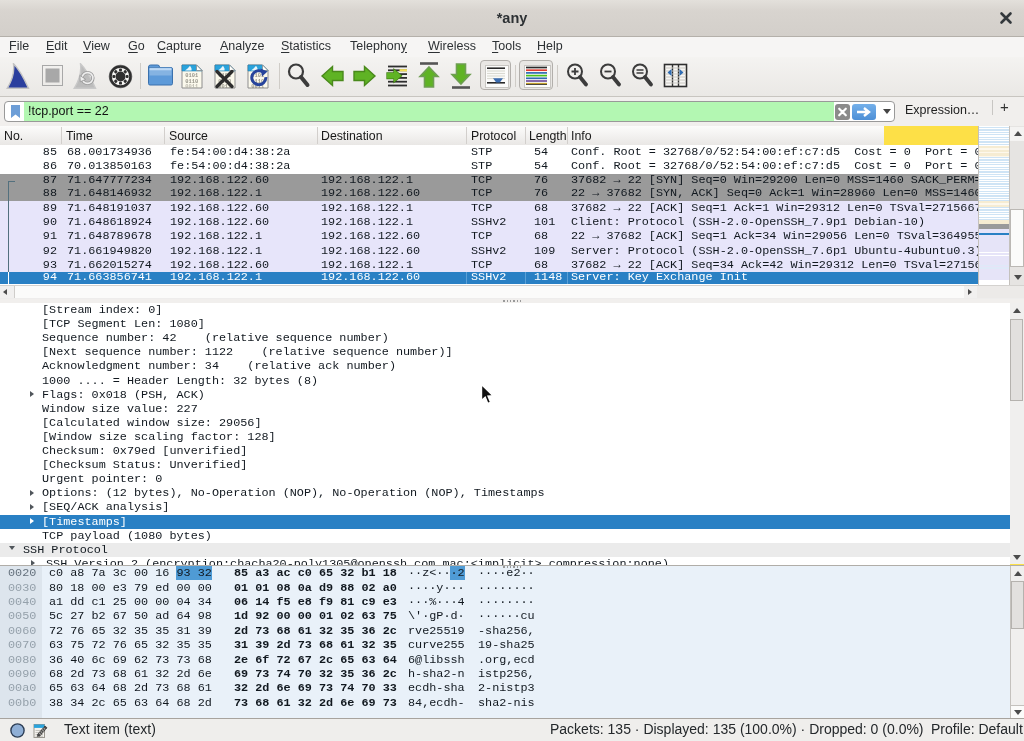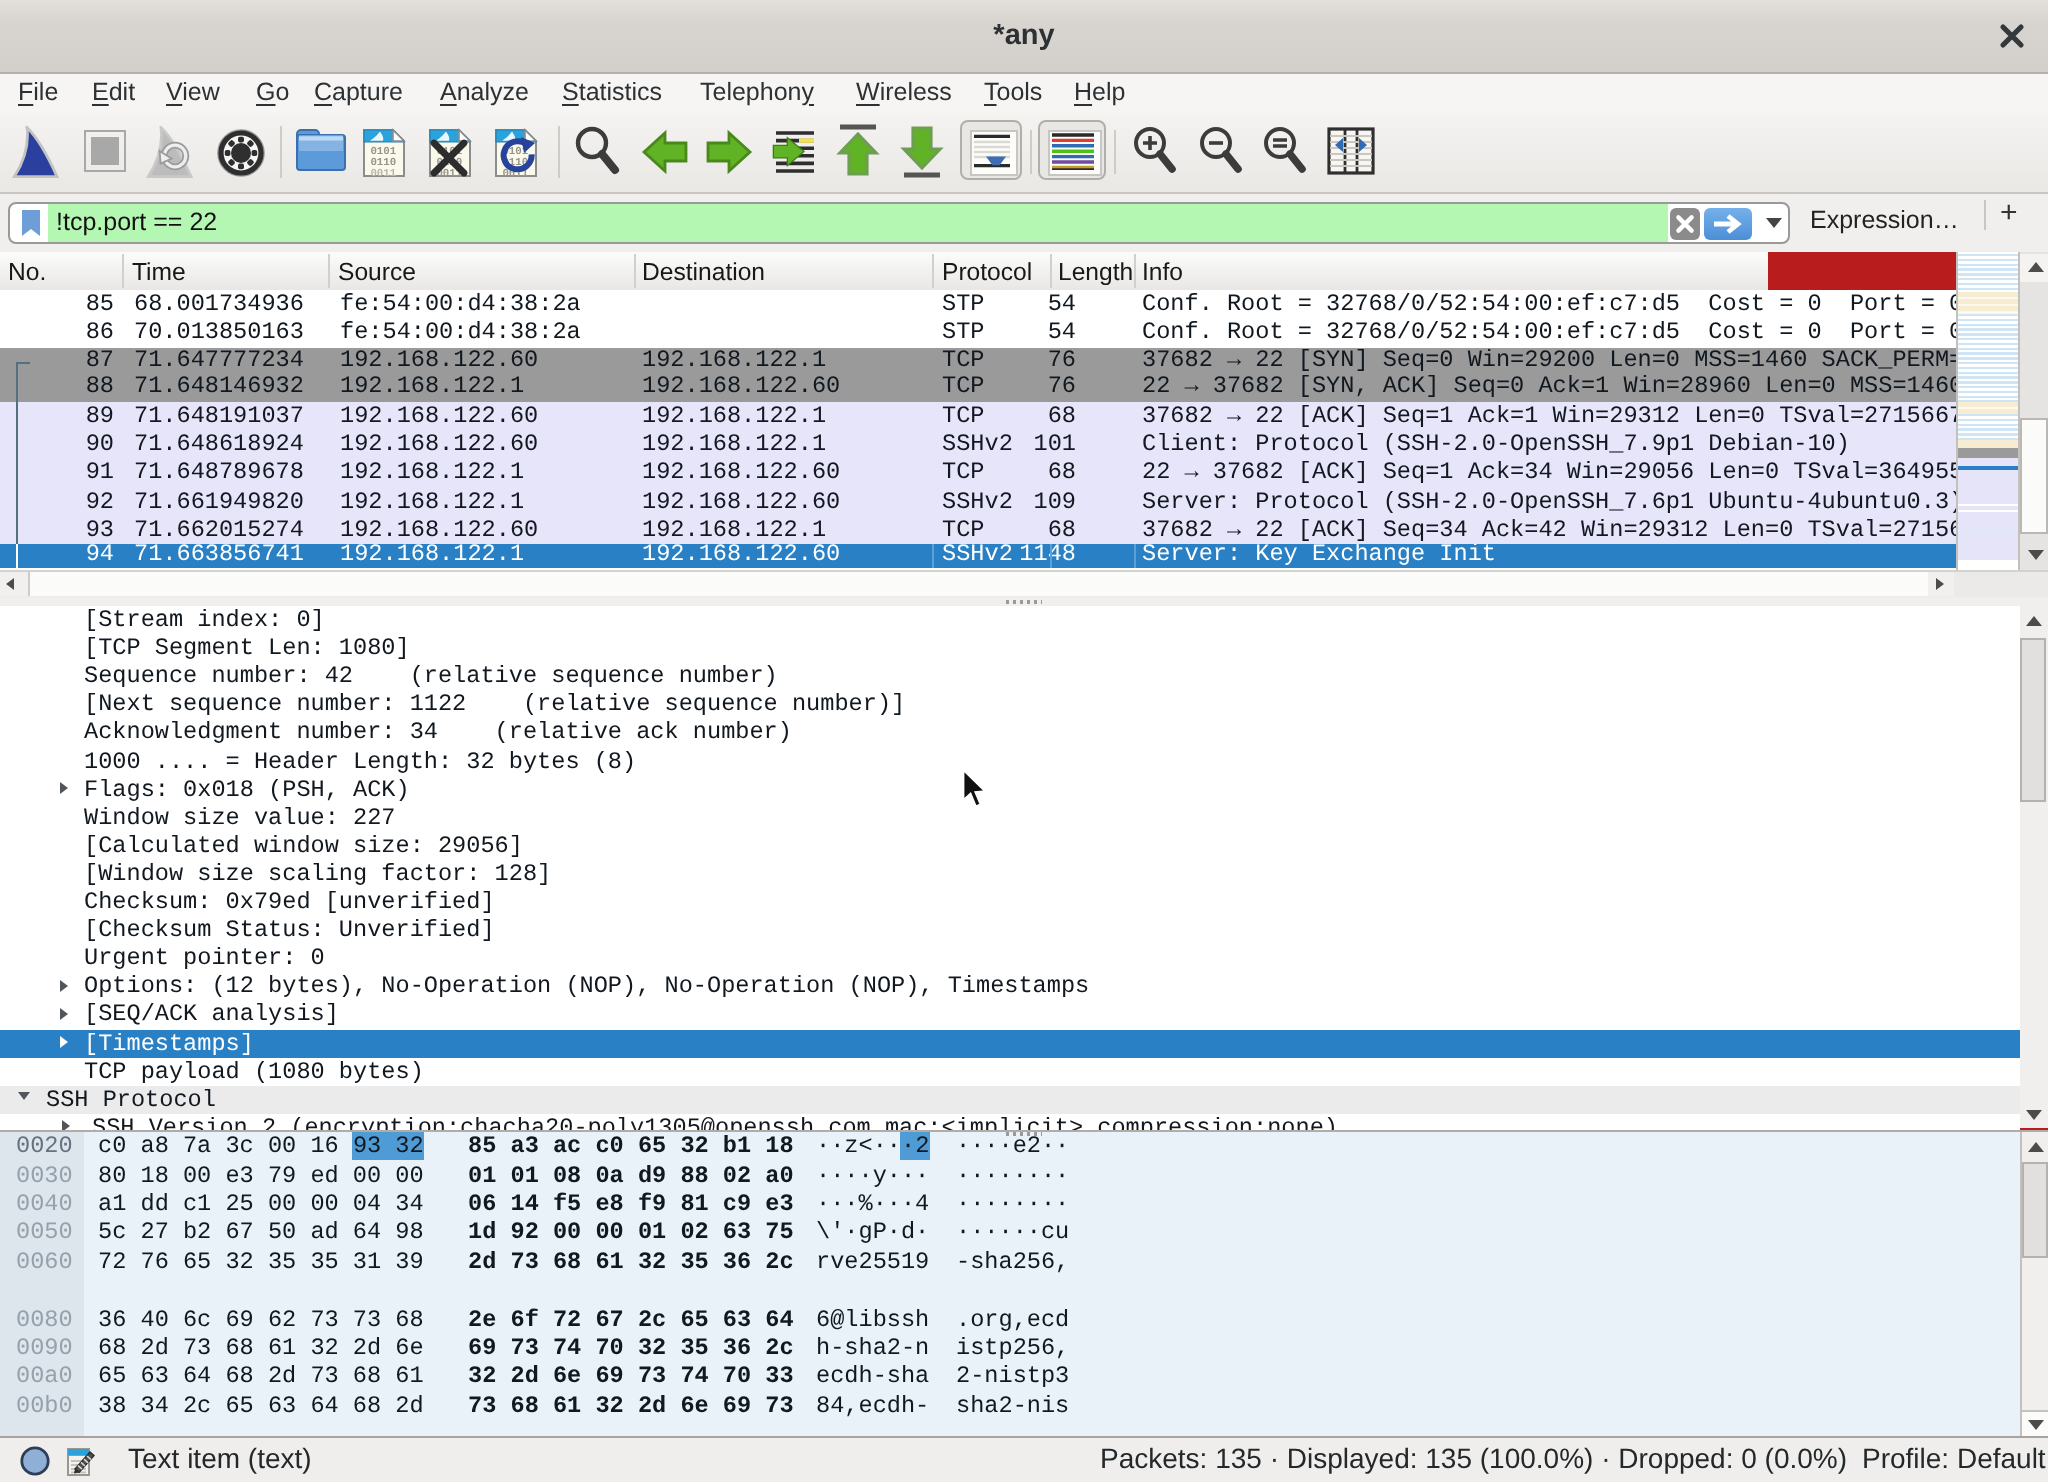--- a/index.html
+++ b/index.html
@@ -1,15 +1,15 @@
 <!DOCTYPE html>
 <html><head><meta charset="utf-8">
 <style>
 html,body{margin:0;padding:0;}
-#w{position:relative;width:1024px;height:741px;background:#b91c1c;font-family:"Liberation Sans",sans-serif;overflow:hidden;}
+#w{position:relative;width:1024px;height:741px;background:#fde047;font-family:"Liberation Sans",sans-serif;overflow:hidden;}
 .abs{position:absolute;}
 .m{font-family:"Liberation Mono",monospace;font-size:11.8px;color:#11181f;}
 
 #title{left:0;top:0;width:1024px;height:36px;background:linear-gradient(#e3e0db,#d8d4cf 30%,#d3cfca);border-bottom:1px solid #b4b0aa;}
 #title .t{position:absolute;left:0;right:0;top:10px;text-align:center;font-size:14.5px;font-weight:bold;color:#2d3134;}
 
 #menu{left:0;top:37px;width:1024px;height:20px;background:#f6f5f4;}
 #menu span{position:absolute;top:1.5px;font-size:12.5px;color:#2d3134;}
 #menu u{text-decoration:underline;text-underline-offset:1.5px;}
 
@@ -32,21 +32,21 @@
 #phead i{position:absolute;top:1px;width:1px;height:17px;background:#d2cfcc;}
 
 #rows{left:0;top:145px;width:978px;height:140px;background:#fff;overflow:hidden;}
 .row{position:absolute;left:0;width:984px;white-space:pre;overflow:hidden;}
 .row span{position:absolute;top:0;}
 .rn{left:0;width:57px;text-align:right;}
 .rt{left:67px;}
 .rs{left:170px;}
 .rd{left:321px;}
 .rp{left:471px;}
-.rl{left:490px;width:48px;text-align:right;}
+.rl{left:534px;width:48px;text-align:left;}
 .ri{left:571px;}
 
 #minimap{left:978px;top:126px;width:30px;height:159px;background:#fff;border-left:1px solid #c4c1bd;}
 .sbtn{position:absolute;background:#f4f3f2;border:1px solid #c6c3bf;}
 .tri{position:absolute;width:0;height:0;}
 
 #hsb{left:0;top:285px;width:1024px;height:14px;background:#eeedec;border-top:1px solid #d4d2cf;border-bottom:1px solid #d4d2cf;}
 #split1{left:0;top:299px;width:1024px;height:5px;background:#f1efed;}
 #details{left:0;top:303px;width:1010px;height:280px;background:#fff;overflow:hidden;}
 .dl{position:absolute;left:0;width:1010px;height:14.1px;white-space:pre;}
@@ -365,20 +365,21 @@
 <div class="dtri" style="left:31px;top:257.3px"></div>
 <div class="dl m" style="top:253.8px;left:46px">SSH Version 2 (encryption:chacha20-poly1305@openssh.com mac:&lt;implicit&gt; compression:none)</div>
 </div>
 <div class="abs" id="hex">
       <div id="hexoffbg"></div>
 <div class="hx m" style="top:0.4px;height:14.35px;line-height:14.35px"><span class="ho" style="color:#66727e">0020</span><span class="h1">c0 a8 7a 3c 00 16 <span class="hl">93 32</span></span><span class="h2">85 a3 ac c0 65 32 b1 18</span><span class="a1">··z&lt;··<span class="hl">·2</span></span><span class="a2">····e2··</span></div>
 <div class="hx m" style="top:14.75px;height:14.35px;line-height:14.35px"><span class="ho">0030</span><span class="h1">80 18 00 e3 79 ed 00 00</span><span class="h2">01 01 08 0a d9 88 02 a0</span><span class="a1">····y···</span><span class="a2">········</span></div>
 <div class="hx m" style="top:29.1px;height:14.35px;line-height:14.35px"><span class="ho">0040</span><span class="h1">a1 dd c1 25 00 00 04 34</span><span class="h2">06 14 f5 e8 f9 81 c9 e3</span><span class="a1">···%···4</span><span class="a2">········</span></div>
 <div class="hx m" style="top:43.45px;height:14.35px;line-height:14.35px"><span class="ho">0050</span><span class="h1">5c 27 b2 67 50 ad 64 98</span><span class="h2">1d 92 00 00 01 02 63 75</span><span class="a1">\'·gP·d·</span><span class="a2">······cu</span></div>
 <div class="hx m" style="top:57.8px;height:14.35px;line-height:14.35px"><span class="ho">0060</span><span class="h1">72 76 65 32 35 35 31 39</span><span class="h2">2d 73 68 61 32 35 36 2c</span><span class="a1">rve25519</span><span class="a2">-sha256,</span></div>
+<div class="hx m" style="top:72.15px;height:14.35px;line-height:14.35px"><span class="ho">0070</span><span class="h1">63 75 72 76 65 32 35 35</span><span class="h2">31 39 2d 73 68 61 32 35</span><span class="a1">curve255</span><span class="a2">19-sha25</span></div>
 <div class="hx m" style="top:86.5px;height:14.35px;line-height:14.35px"><span class="ho">0080</span><span class="h1">36 40 6c 69 62 73 73 68</span><span class="h2">2e 6f 72 67 2c 65 63 64</span><span class="a1">6@libssh</span><span class="a2">.org,ecd</span></div>
 <div class="hx m" style="top:100.85px;height:14.35px;line-height:14.35px"><span class="ho">0090</span><span class="h1">68 2d 73 68 61 32 2d 6e</span><span class="h2">69 73 74 70 32 35 36 2c</span><span class="a1">h-sha2-n</span><span class="a2">istp256,</span></div>
 <div class="hx m" style="top:115.2px;height:14.35px;line-height:14.35px"><span class="ho">00a0</span><span class="h1">65 63 64 68 2d 73 68 61</span><span class="h2">32 2d 6e 69 73 74 70 33</span><span class="a1">ecdh-sha</span><span class="a2">2-nistp3</span></div>
 <div class="hx m" style="top:129.55px;height:14.35px;line-height:14.35px"><span class="ho">00b0</span><span class="h1">38 34 2c 65 63 64 68 2d</span><span class="h2">73 68 61 32 2d 6e 69 73</span><span class="a1">84,ecdh-</span><span class="a2">sha2-nis</span></div>
 </div>
 <div class="abs" id="dsb" style="left:1010px;top:303px;width:14px;height:261px;background:#f0efee">
 <div class="tri" style="left:3px;top:5px;border-left:4px solid transparent;border-right:4px solid transparent;border-bottom:5px solid #4c4c4c"></div>
 <div class="abs" style="left:0px;top:16px;width:13px;height:82px;background:#e2e0de;border:1px solid #b5b2ae;box-sizing:border-box"></div>
 <div class="tri" style="left:3px;top:252px;border-left:4px solid transparent;border-right:4px solid transparent;border-top:5px solid #4c4c4c"></div>
 </div>

